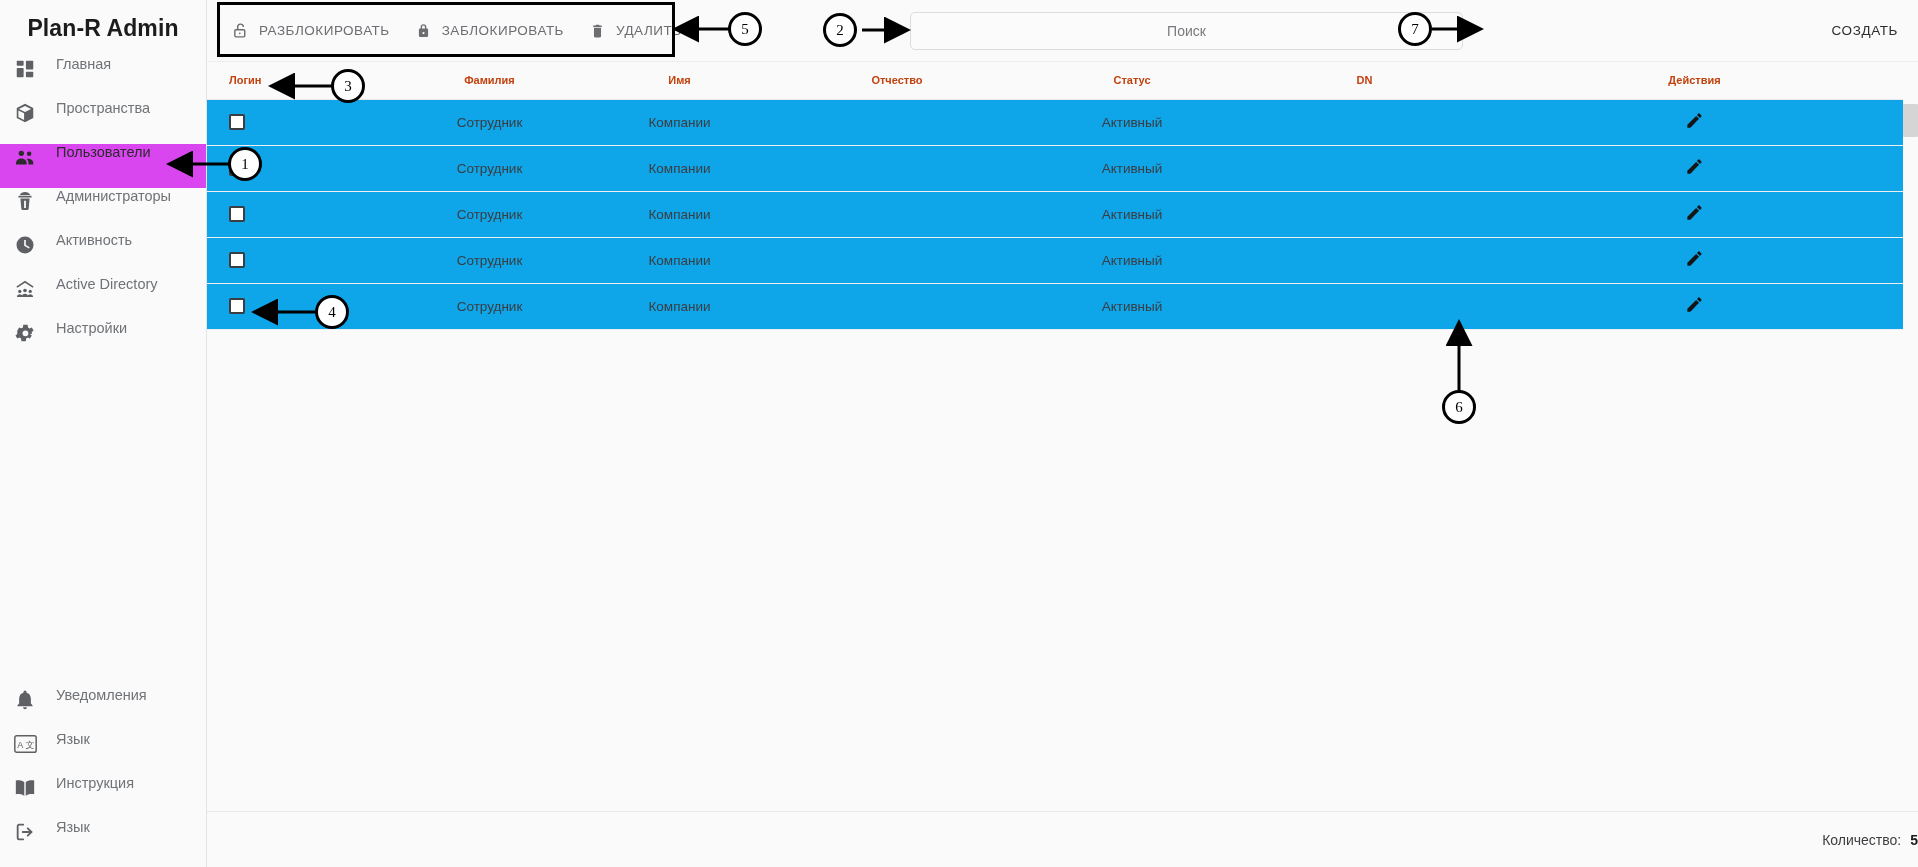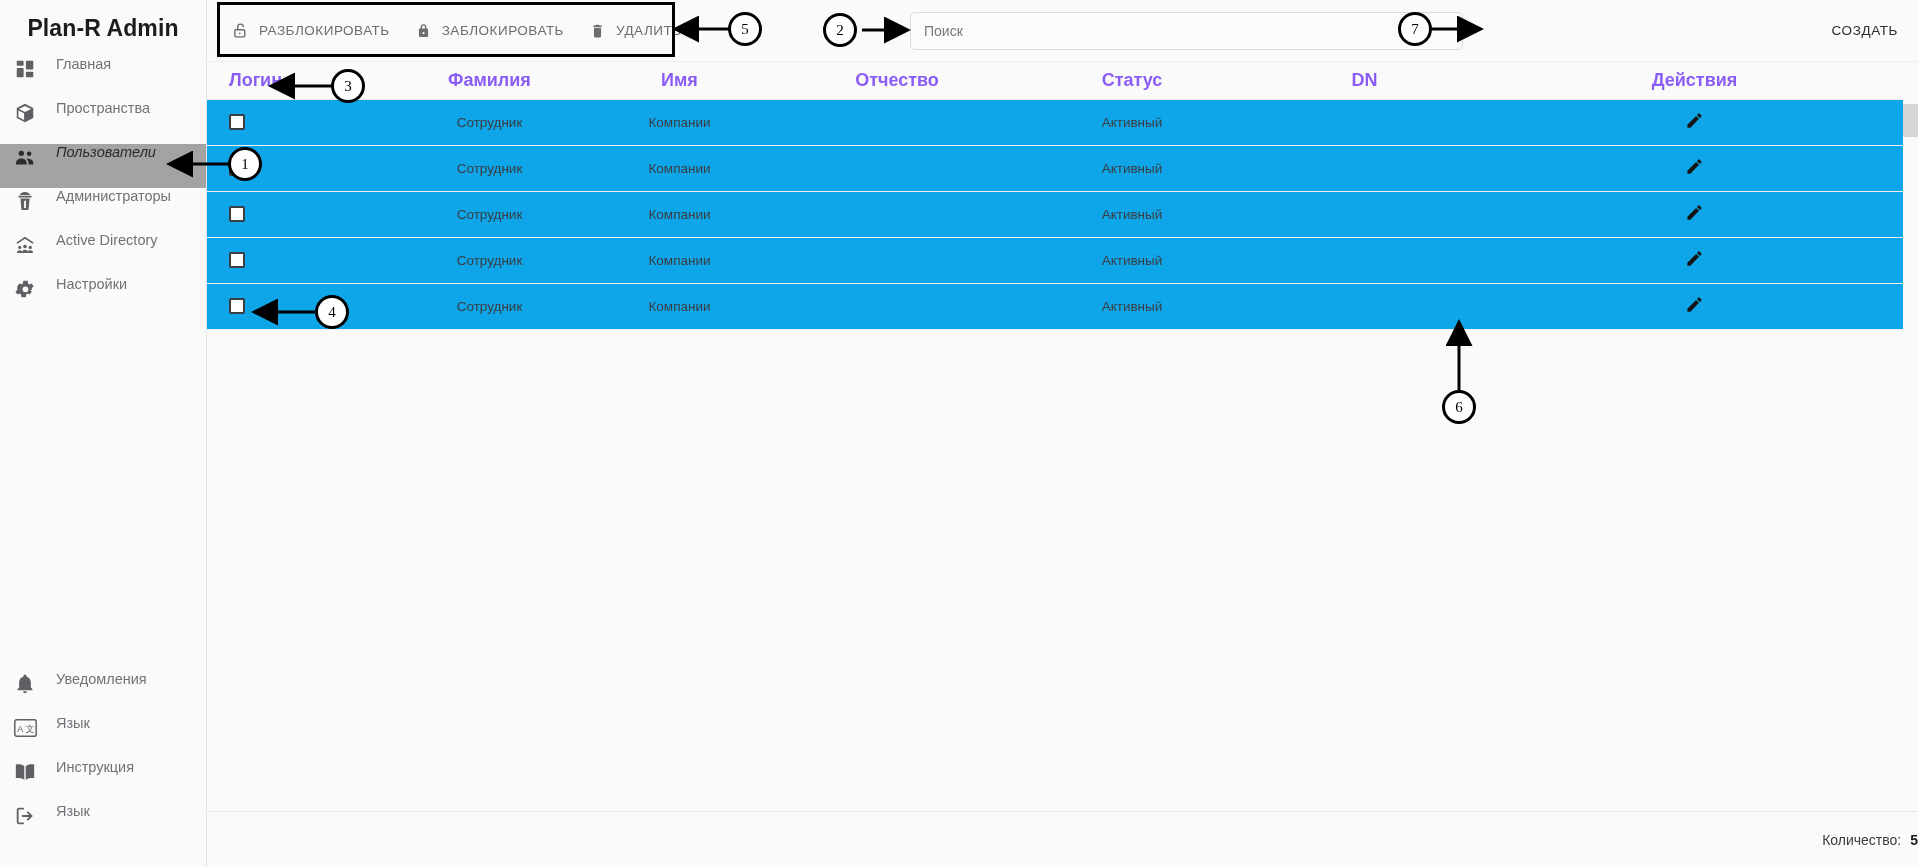--- a/index.html
+++ b/index.html
@@ -39,39 +39,39 @@
     letter-spacing: 0.1px;
   }
   .nav-group { display: flex; flex-direction: column; }
   .nav-item {
     height: 44px;
     display: flex;
     padding-left: 12px;
     gap: 18px;
     cursor: pointer;
   }
-  .nav-item.active { background: #a3a3a3; font-style: italic; }
+  .nav-item.active { background: #d946ef; }
   .nav-item.active .nav-label { color: #2b2b2b; }
   .nav-icon {
     width: 26px;
     min-width: 26px;
     height: 26px;
     display: flex;
     align-items: center;
     justify-content: center;
     color: #5e6063;
   }
   .nav-item.active .nav-icon { color: #2b2b2b; }
   .nav-label {
     font-size: 14.5px;
     color: #6f7276;
     white-space: nowrap;
   }
   #nav-spacer { flex: 1 1 auto; }
-  #nav-bottom { padding-bottom: 20px; }
+  #nav-bottom { padding-bottom: 4px; }
 
   
   #main {
     position: absolute;
     left: 207px; top: 0;
     width: 1711px;
     height: 867px;
     background: #fafafa;
     display: flex;
     flex-direction: column;
@@ -122,20 +122,21 @@
     width: 553px;
     height: 38px;
     border: 1px solid #dcdcdc;
     border-radius: 5px;
     background: #fbfbfb;
     padding: 0 13px;
     font-size: 14px;
     font-family: "Liberation Sans", sans-serif;
     color: #3a3a3a;
     outline: none;
+    text-align: center;
   }
   #search-input::placeholder { color: #78797c; }
   #create-btn {
     position: absolute;
     right: 14px;
     background: none;
     border: none;
     cursor: pointer;
     font-family: "Liberation Sans", sans-serif;
     font-size: 13.5px;
@@ -152,23 +153,23 @@
     overflow: hidden;
     background: #fafafa;
   }
   table#grid {
     width: 1700px;
     border-collapse: collapse;
     table-layout: fixed;
   }
   #grid thead th {
     height: 37px;
-    font-size: 18px;
+    font-size: 11px;
     font-weight: 700;
-    color: #8b5cf6;
+    color: #c2410c;
     text-align: center;
     border-bottom: 1px solid #e8e8e8;
     background: #fafafa;
   }
   #grid thead th.col-login { text-align: left; padding-left: 22px; }
   #grid tbody td {
     height: 46px;
     font-size: 13.5px;
     color: #3b3d40;
     text-align: center;
@@ -300,20 +301,29 @@
         </div>
         <div class="nav-item">
           <span class="nav-icon">
             <svg width="22" height="22" viewBox="0 0 24 24" fill="currentColor">
               <path d="M12 2.2c-2.6 0-4.8 1.4-5.7 3.3h11.4C16.8 3.6 14.6 2.2 12 2.2z"></path>
               <rect x="4.8" y="6.4" width="14.4" height="1.9" rx="0.6"></rect>
               <path d="M7 9.3h10l-1 11.5a1 1 0 0 1-1 .9h-6a1 1 0 0 1-1-.9L7 9.3zm4 2.3v8h2v-8h-2z"></path>
             </svg>
           </span>
           <span class="nav-label">Администраторы</span>
+        </div>
+        <div class="nav-item">
+          <span class="nav-icon">
+            <svg width="22" height="22" viewBox="0 0 24 24" fill="currentColor">
+              <circle cx="12" cy="12" r="9.3"></circle>
+              <path d="M12.9 6.6h-1.8v6.3l5.1 3 .9-1.5-4.2-2.5V6.6z" fill="#fafafa"></path>
+            </svg>
+          </span>
+          <span class="nav-label">Активность</span>
         </div>
         <div class="nav-item">
           <span class="nav-icon">
             <svg width="22" height="22" viewBox="0 0 24 24" fill="currentColor">
               <path d="M12 3 2.6 9.2l1 1.5L12 5.3l8.4 5.4 1-1.5L12 3z"></path>
               <circle cx="6.3" cy="14.6" r="1.8"></circle>
               <circle cx="12" cy="13.6" r="2"></circle>
               <circle cx="17.7" cy="14.6" r="1.8"></circle>
               <path d="M3.2 20.6c0-1.9 1.4-3 3.1-3s3.1 1.1 3.1 3H3.2zM8.6 20.6c0-2.1 1.5-3.4 3.4-3.4s3.4 1.3 3.4 3.4H8.6zM14.6 20.6c0-1.9 1.4-3 3.1-3s3.1 1.1 3.1 3h-6.2z"></path>
             </svg>

